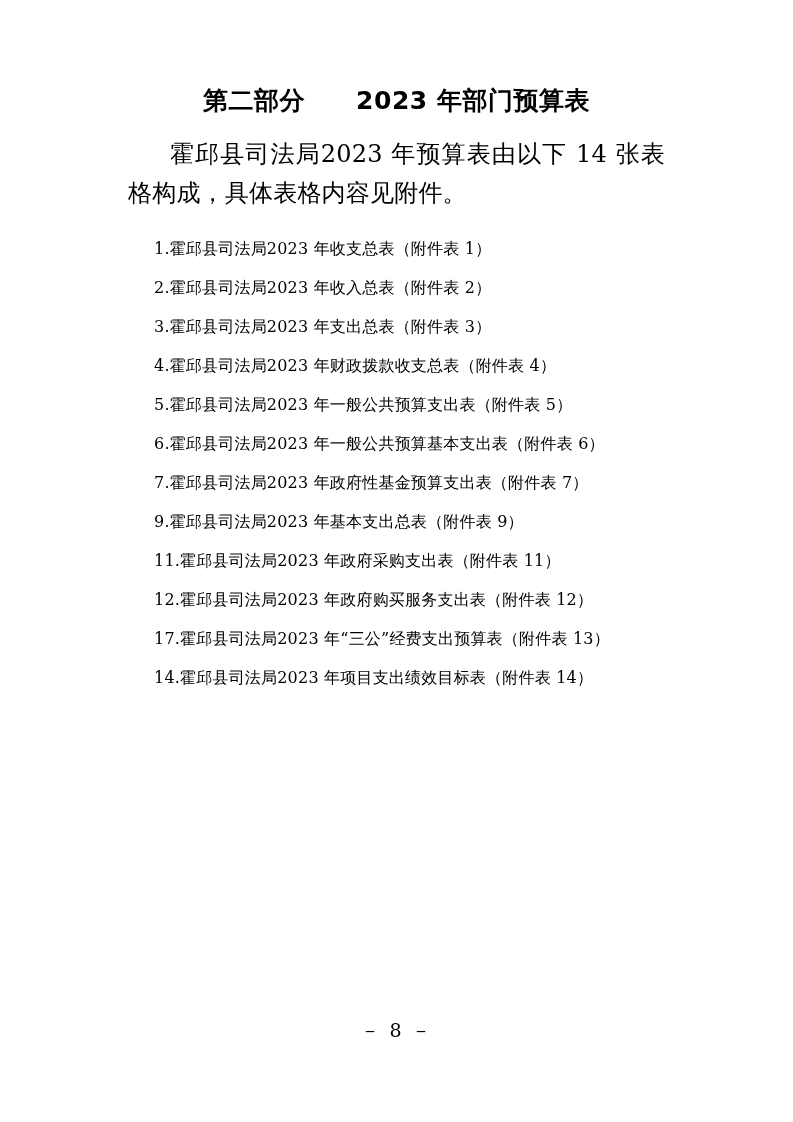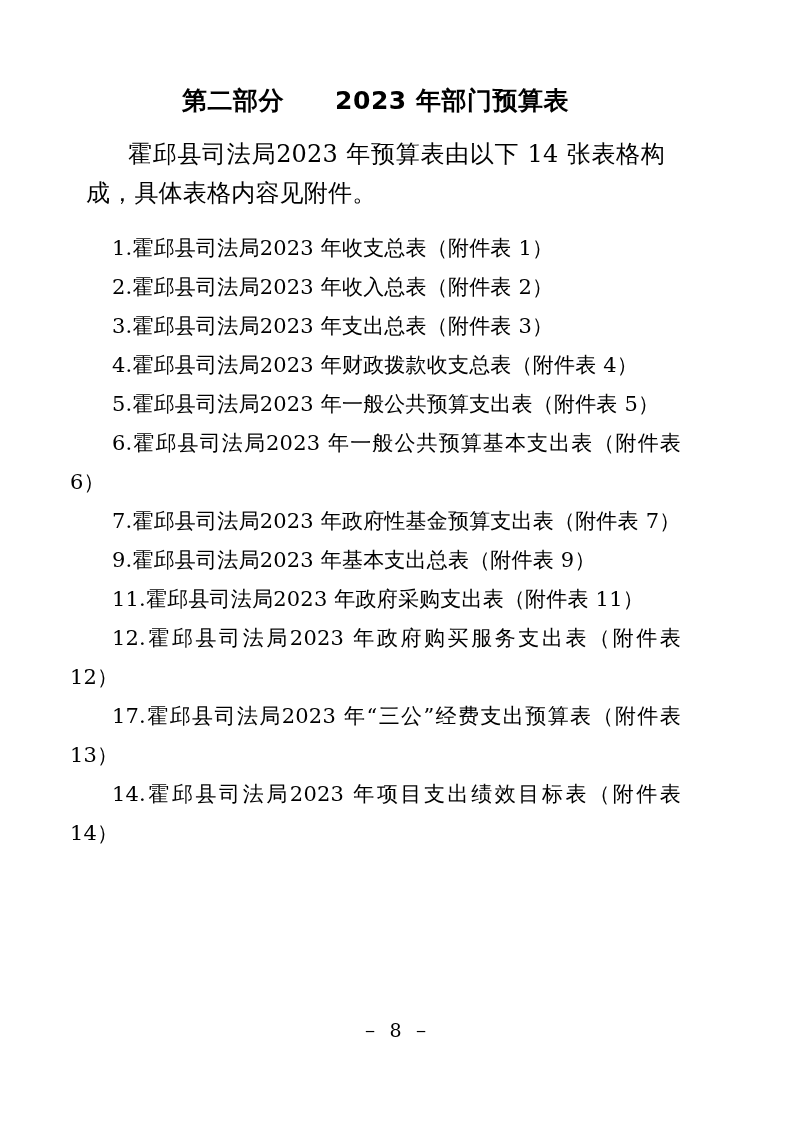--- a/index.html
+++ b/index.html
@@ -15,21 +15,21 @@
     position: relative;
     overflow: hidden;
   }
   .page {
     position: absolute;
     top: 0;
     left: 0;
     width: 793px;
     height: 1122px;
     box-sizing: border-box;
-    padding: 84px 112px 0 70px;
+    padding: 84px 112px 0 112px;
   }
   .doc-title {
     text-align: center;
     font-size: 25px;
     font-weight: bold;
     letter-spacing: 0.5px;
     margin: 0 0 18px 0;
     white-space: pre;
     font-family: "DejaVu Sans", "Liberation Sans", sans-serif;
   }
@@ -43,21 +43,21 @@
   }
   .indent {
     text-indent: 42px;
   }
   .list {
     margin: 0;
     padding: 0;
     list-style: none;
   }
   .list-item {
-    font-size: 21px;
+    font-size: 16px;
     line-height: 39px;
     text-indent: 42px;
     text-align: justify;
     text-justify: inter-ideograph;
     letter-spacing: 0.2px;
   }
   .footer {
     position: absolute;
     left: 0;
     right: 0;

